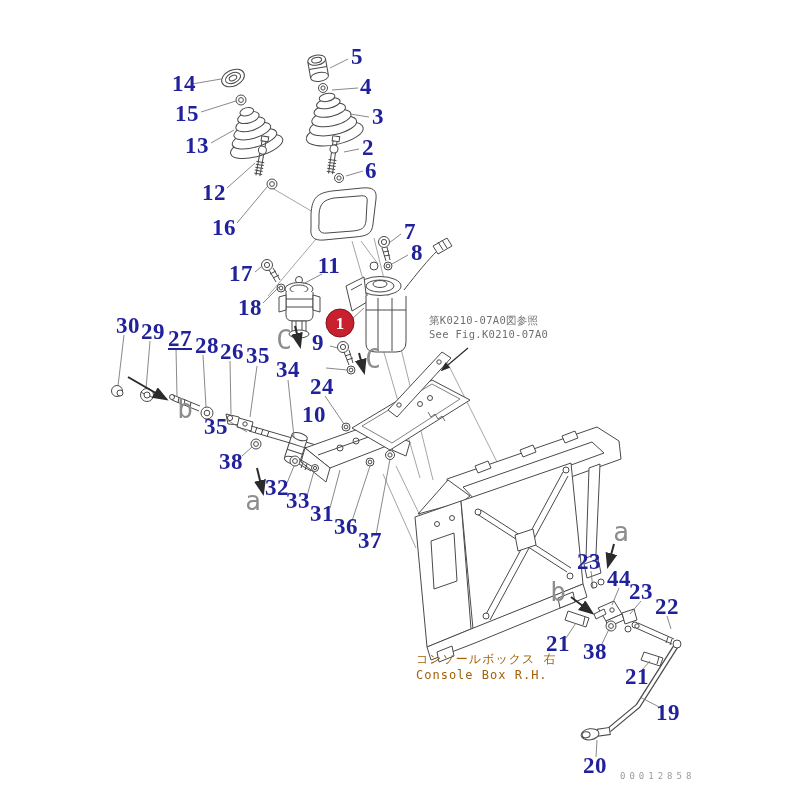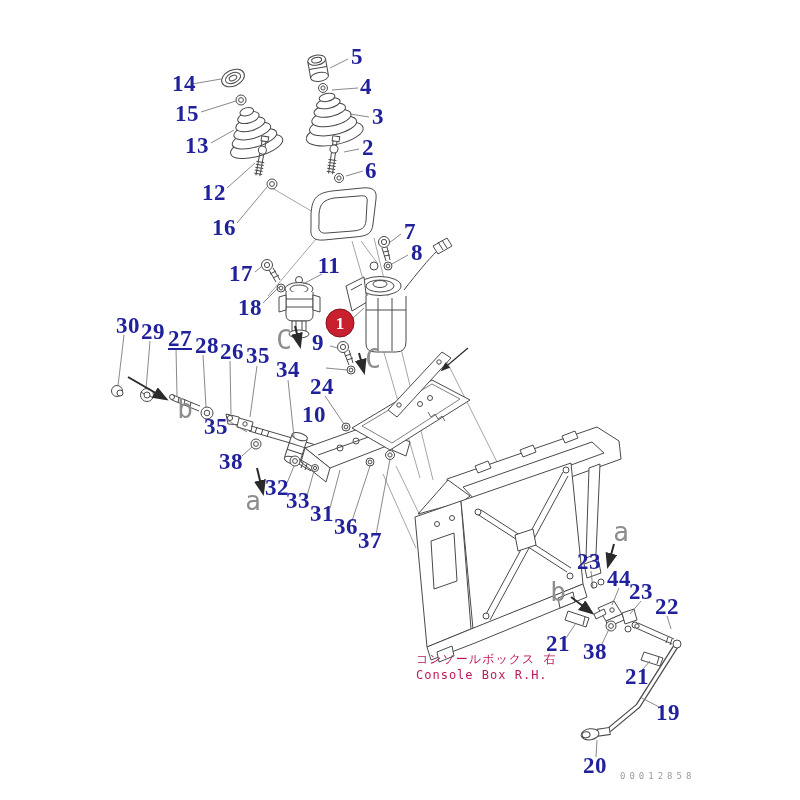--- a/index.html
+++ b/index.html
@@ -18,21 +18,21 @@
   .dletter{position:absolute;transform:translate(-50%,-50%);
            font:400 26px "DejaVu Sans Mono","Liberation Mono",monospace;
            color:var(--letter-color,#8d8d8d);}
   .badge{position:absolute;left:340px;top:323px;width:27px;height:27px;border-radius:50%;
          transform:translate(-50%,-50%);background:var(--badge-fill,#c8202e);
          border:1.5px solid #80101d;display:flex;align-items:center;justify-content:center;
          z-index:4;color:#fff;font:700 17px "Liberation Serif",serif;}
   .refnote{position:absolute;left:429px;top:313px;z-index:3;
            font:10.5px/1.35 "DejaVu Sans Mono",monospace;color:#6f6f6f;letter-spacing:.3px;}
   .caption{position:absolute;left:416px;top:652px;z-index:3;
-           font:12px/1.3 "DejaVu Sans Mono",monospace;color:#be185d;letter-spacing:1px;}
+           font:12px/1.3 "DejaVu Sans Mono",monospace;color:#a16207;letter-spacing:1px;}
   .serial{position:absolute;left:620px;top:771px;z-index:3;
           font:9px "DejaVu Sans Mono",monospace;color:#9b9b9b;letter-spacing:4px;}
 </style>
 </head>
 <body>
 
 <div class="stage">
 
 <svg class="drawing" width="800" height="800" viewBox="0 0 800 800">
   <defs>
@@ -420,20 +420,24 @@
     <line x1="359" y1="353" x2="364" y2="372" marker-end="url(#ah)"></line>
     <line x1="614" y1="544" x2="608" y2="566" marker-end="url(#ah)"></line>
     <line x1="571" y1="597" x2="592" y2="613" marker-end="url(#ah)"></line>
   </g>
   <g stroke="#2b2b2b" stroke-width="1.2">
     <line x1="468" y1="348" x2="442" y2="370" marker-end="url(#ah)"></line>
   </g>
 </svg>
 
 
+<div class="refnote">
+  <div>第K0210-07A0図参照</div>
+  <div>See Fig.K0210-07A0</div>
+</div>
 
 <div class="caption">
   <div>コンソールボックス 右</div>
   <div>Console Box R.H.</div>
 </div>
 
 <div class="serial">00012858</div>
 
 <div class="badge">
       <span>1</span>

